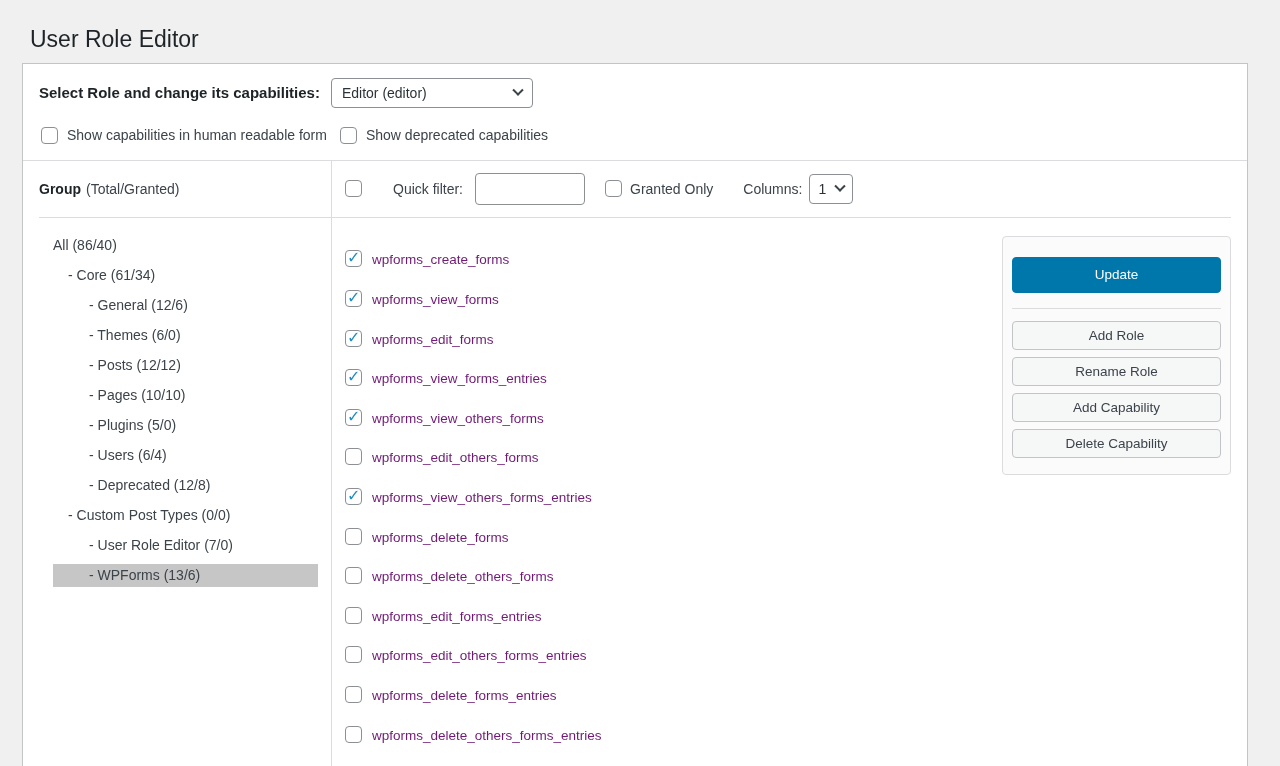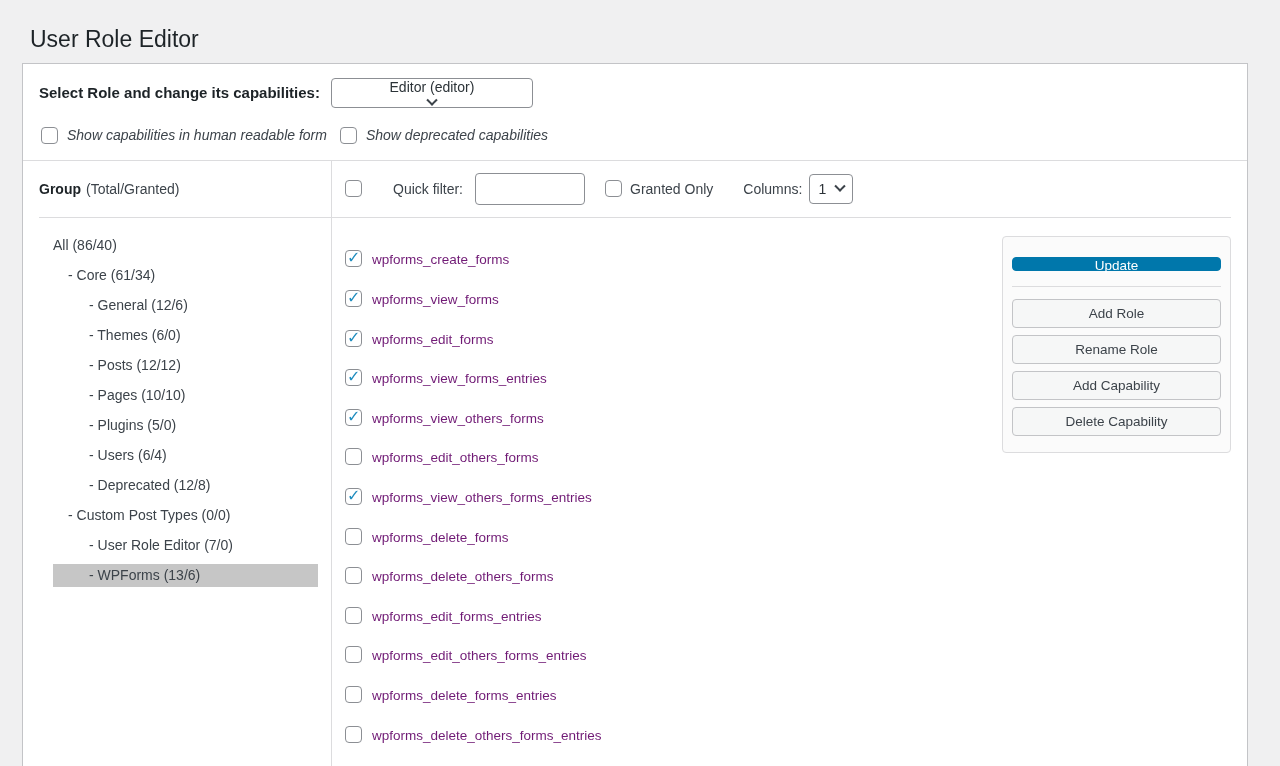--- a/index.html
+++ b/index.html
@@ -27,29 +27,29 @@
   
   .top-section { padding: 14px 16px 0 16px; }
   .role-row { display: flex; align-items: center; }
   .role-label { font-size: 15px; font-weight: 700; color: #1d2327; }
   .selectbox {
     display: inline-flex; align-items: center; justify-content: space-between;
     height: 30px; border: 1px solid #8c8f94; border-radius: 4px;
     background: #fff; font-size: 14px; color: #2c3338;
     padding: 0 10px; cursor: pointer;
   }
-  .role-select { width: 202px; margin-left: 11px; flex-direction: column; }
+  .role-select { width: 202px; margin-left: 11px; }
   .columns-select { width: 44px; margin-left: 7px; padding: 0 8px; }
   .chev {
     width: 8px; height: 8px; flex: none;
     border-right: 2px solid #3c434a; border-bottom: 2px solid #3c434a;
     transform: rotate(45deg) translate(-2px,-2px);
   }
   .options-row { display: flex; align-items: center; margin: 19px 0 16px 2px; font-size: 14px; }
-  .opt { display: flex; margin-right: 13px; font-style: italic; }
+  .opt { display: flex; margin-right: 13px; }
   .opt .opt-label { margin-left: 9px; }
   
   .wpcheck {
     width: 17px; height: 17px; flex: none; position: relative;
     border: 1px solid #8c8f94; border-radius: 4px; background: #fff;
     cursor: pointer;
   }
   .checked > .wpcheck::after {
     content: "\2713";
     position: absolute; top: -3px; left: 1px;
@@ -100,21 +100,21 @@
   .actions-panel {
     width: 229px; flex: none; margin-top: 8px;
     background: #fbfbfb; border: 1px solid #dcdcde; border-radius: 4px;
     padding: 20px 9px 16px 9px;
   }
   .btn {
     display: block; width: 100%; border-radius: 4px; cursor: pointer;
     font-family: inherit; font-size: 13.5px; text-align: center;
   }
   .btn-primary {
-    height: 14px; background: #0077ab; border: 1px solid #0077ab; color: #fff;
+    height: 36px; background: #0077ab; border: 1px solid #0077ab; color: #fff;
   }
   .panel-divider { border: 0; border-top: 1px solid #dcdcde; margin: 15px 0 12px 0; }
   .btn-secondary {
     height: 29px; margin-bottom: 7px;
     background: #f6f7f7; border: 1px solid #c3c4c7; color: #3c434a;
   }
   .btn-secondary:last-child { margin-bottom: 0; }
 </style>
 </head>
 <body>

